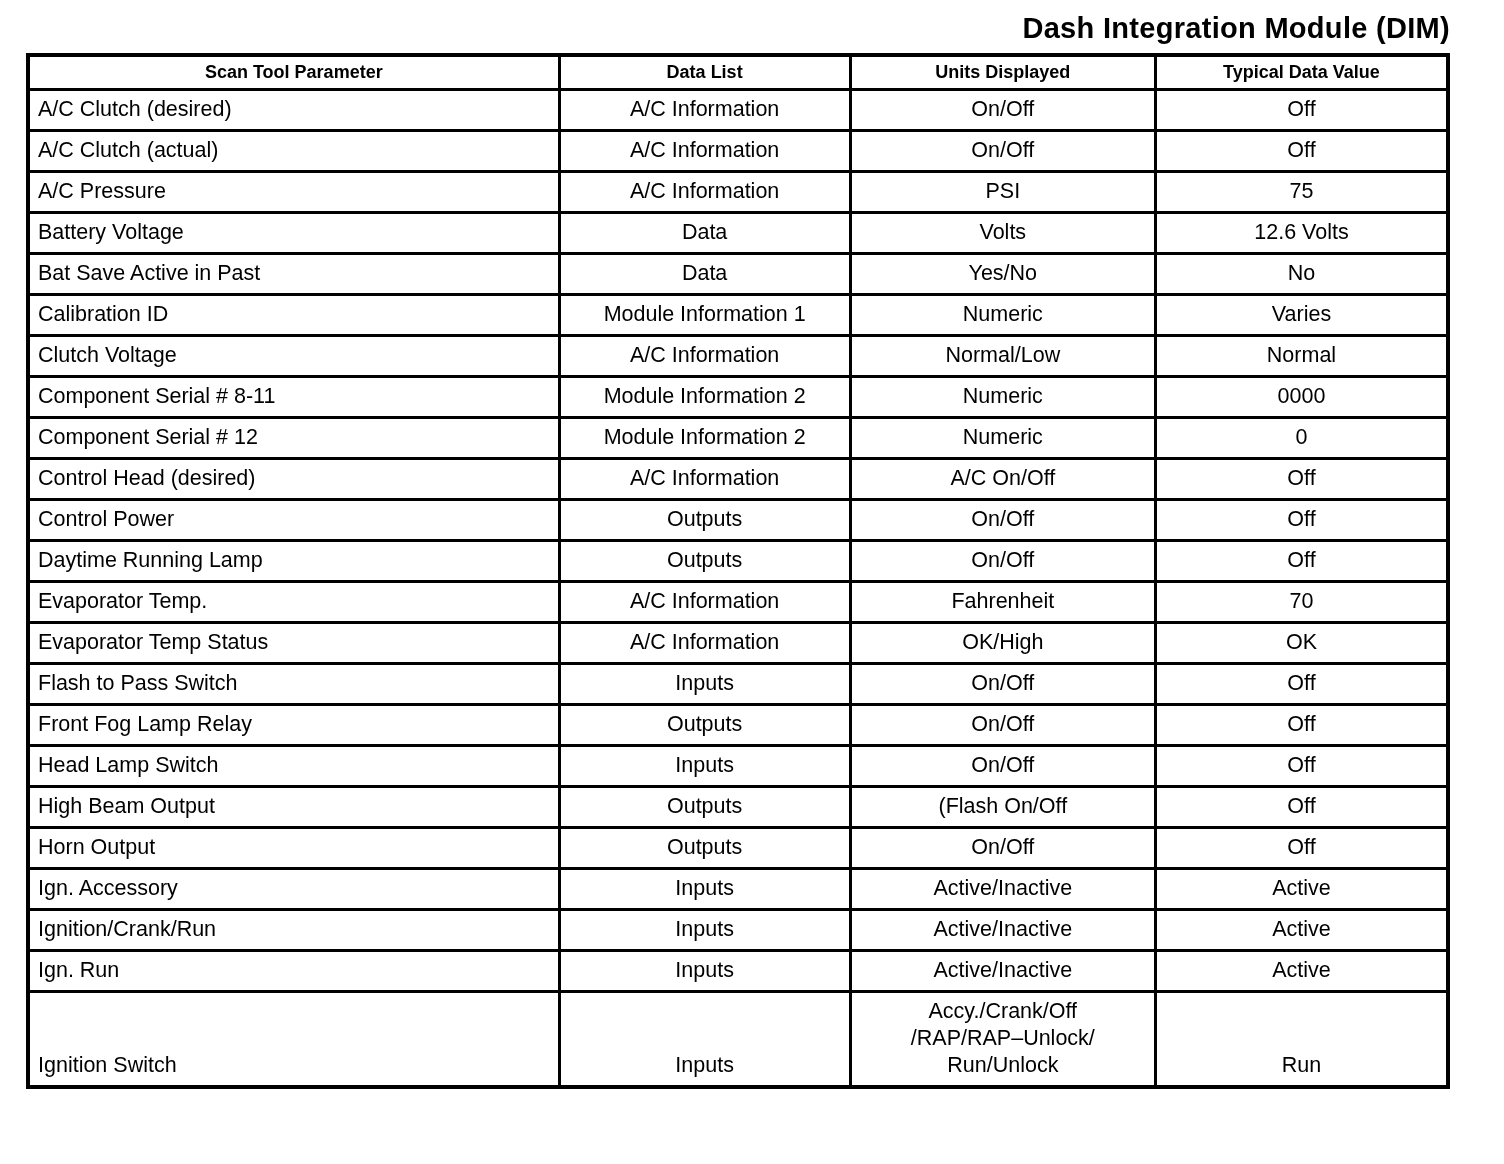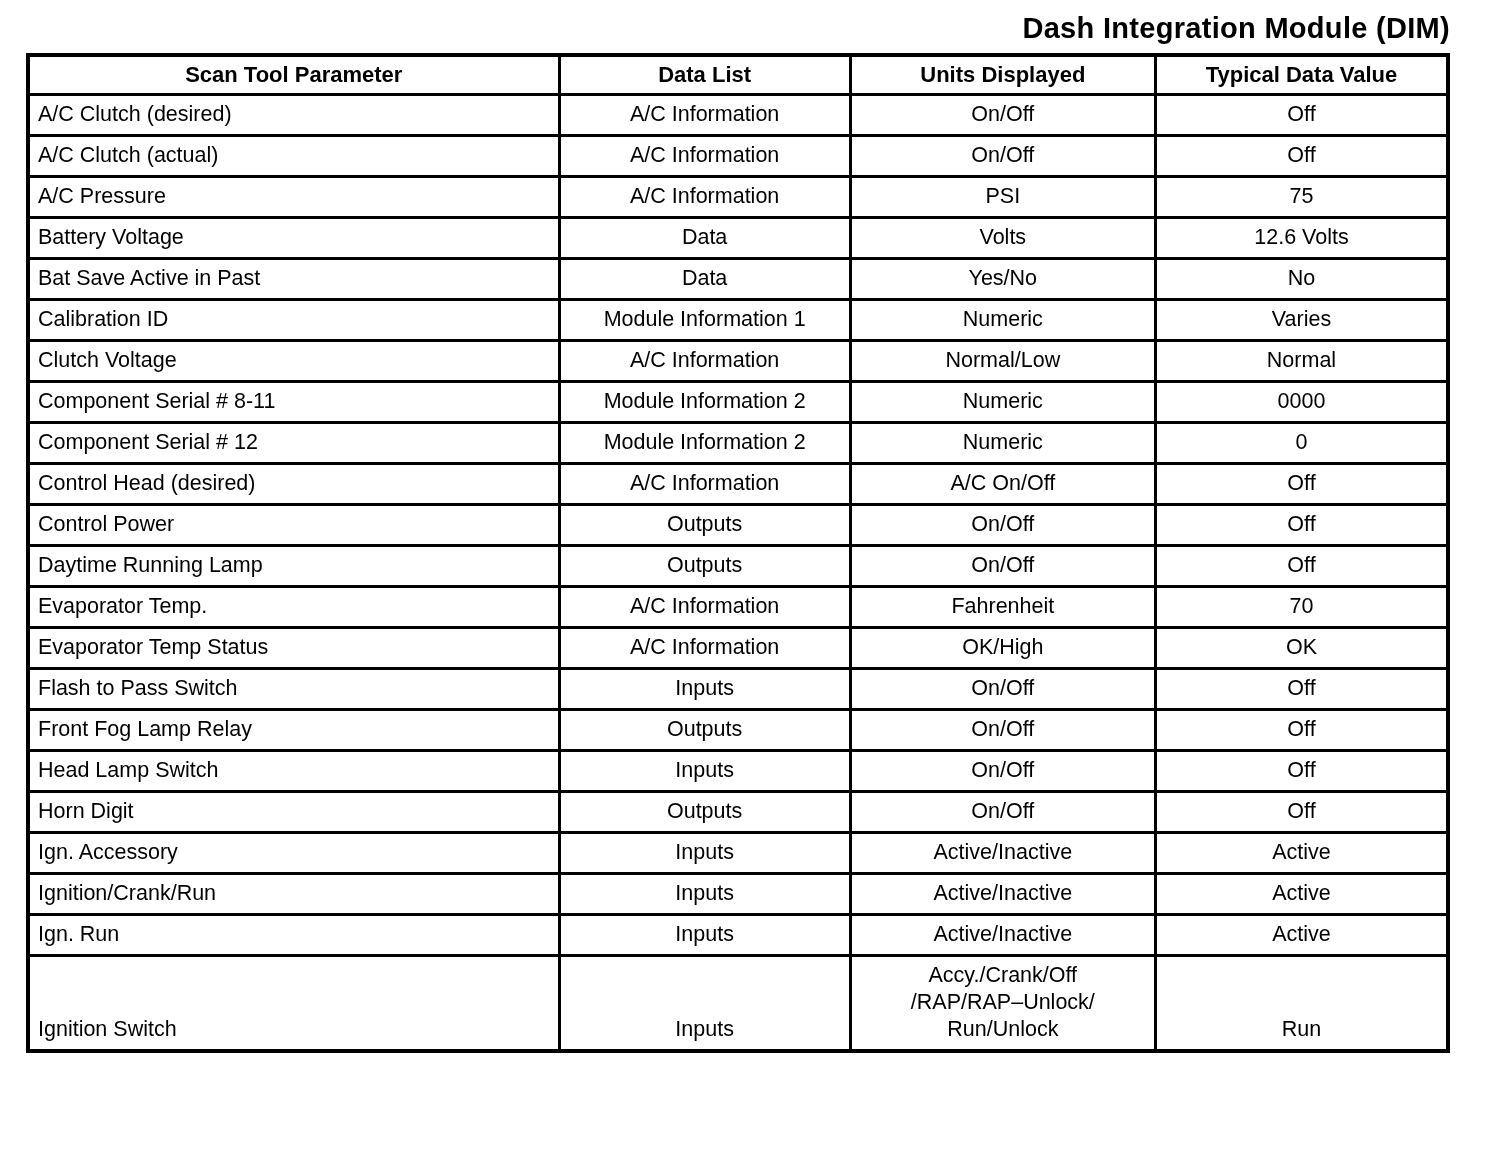--- a/index.html
+++ b/index.html
@@ -30,21 +30,21 @@
     border-collapse: collapse;
     width: 1424px;
     table-layout: fixed;
     border: 4px solid #000;
   }
   table.dim th,
   table.dim td {
     border: 3px solid #000;
   }
   table.dim th {
-    font-size: 22px;
+    font-size: 18px;
     font-weight: bold;
     text-align: center;
     padding: 5px 6px;
     vertical-align: middle;
   }
   table.dim td {
     font-size: 21.5px;
     padding: 5px 8px 6px 8px;
     vertical-align: bottom;
     line-height: 27px;
@@ -206,23 +206,29 @@
     <td class="c">Off</td>
   </tr>
 
   <tr>
     <td class="param">Head Lamp Switch</td>
     <td class="c">Inputs</td>
     <td class="c units">On/Off</td>
     <td class="c">Off</td>
   </tr>
 
-
-  <tr>
-    <td class="param">Horn Digit</td>
+  <tr>
+    <td class="param">High Beam Output</td>
+    <td class="c">Outputs</td>
+    <td class="c units">(Flash On/Off</td>
+    <td class="c">Off</td>
+  </tr>
+
+  <tr>
+    <td class="param">Horn Output</td>
     <td class="c">Outputs</td>
     <td class="c units">On/Off</td>
     <td class="c">Off</td>
   </tr>
 
   <tr>
     <td class="param">Ign. Accessory</td>
     <td class="c">Inputs</td>
     <td class="c units">Active/Inactive</td>
     <td class="c">Active</td>

